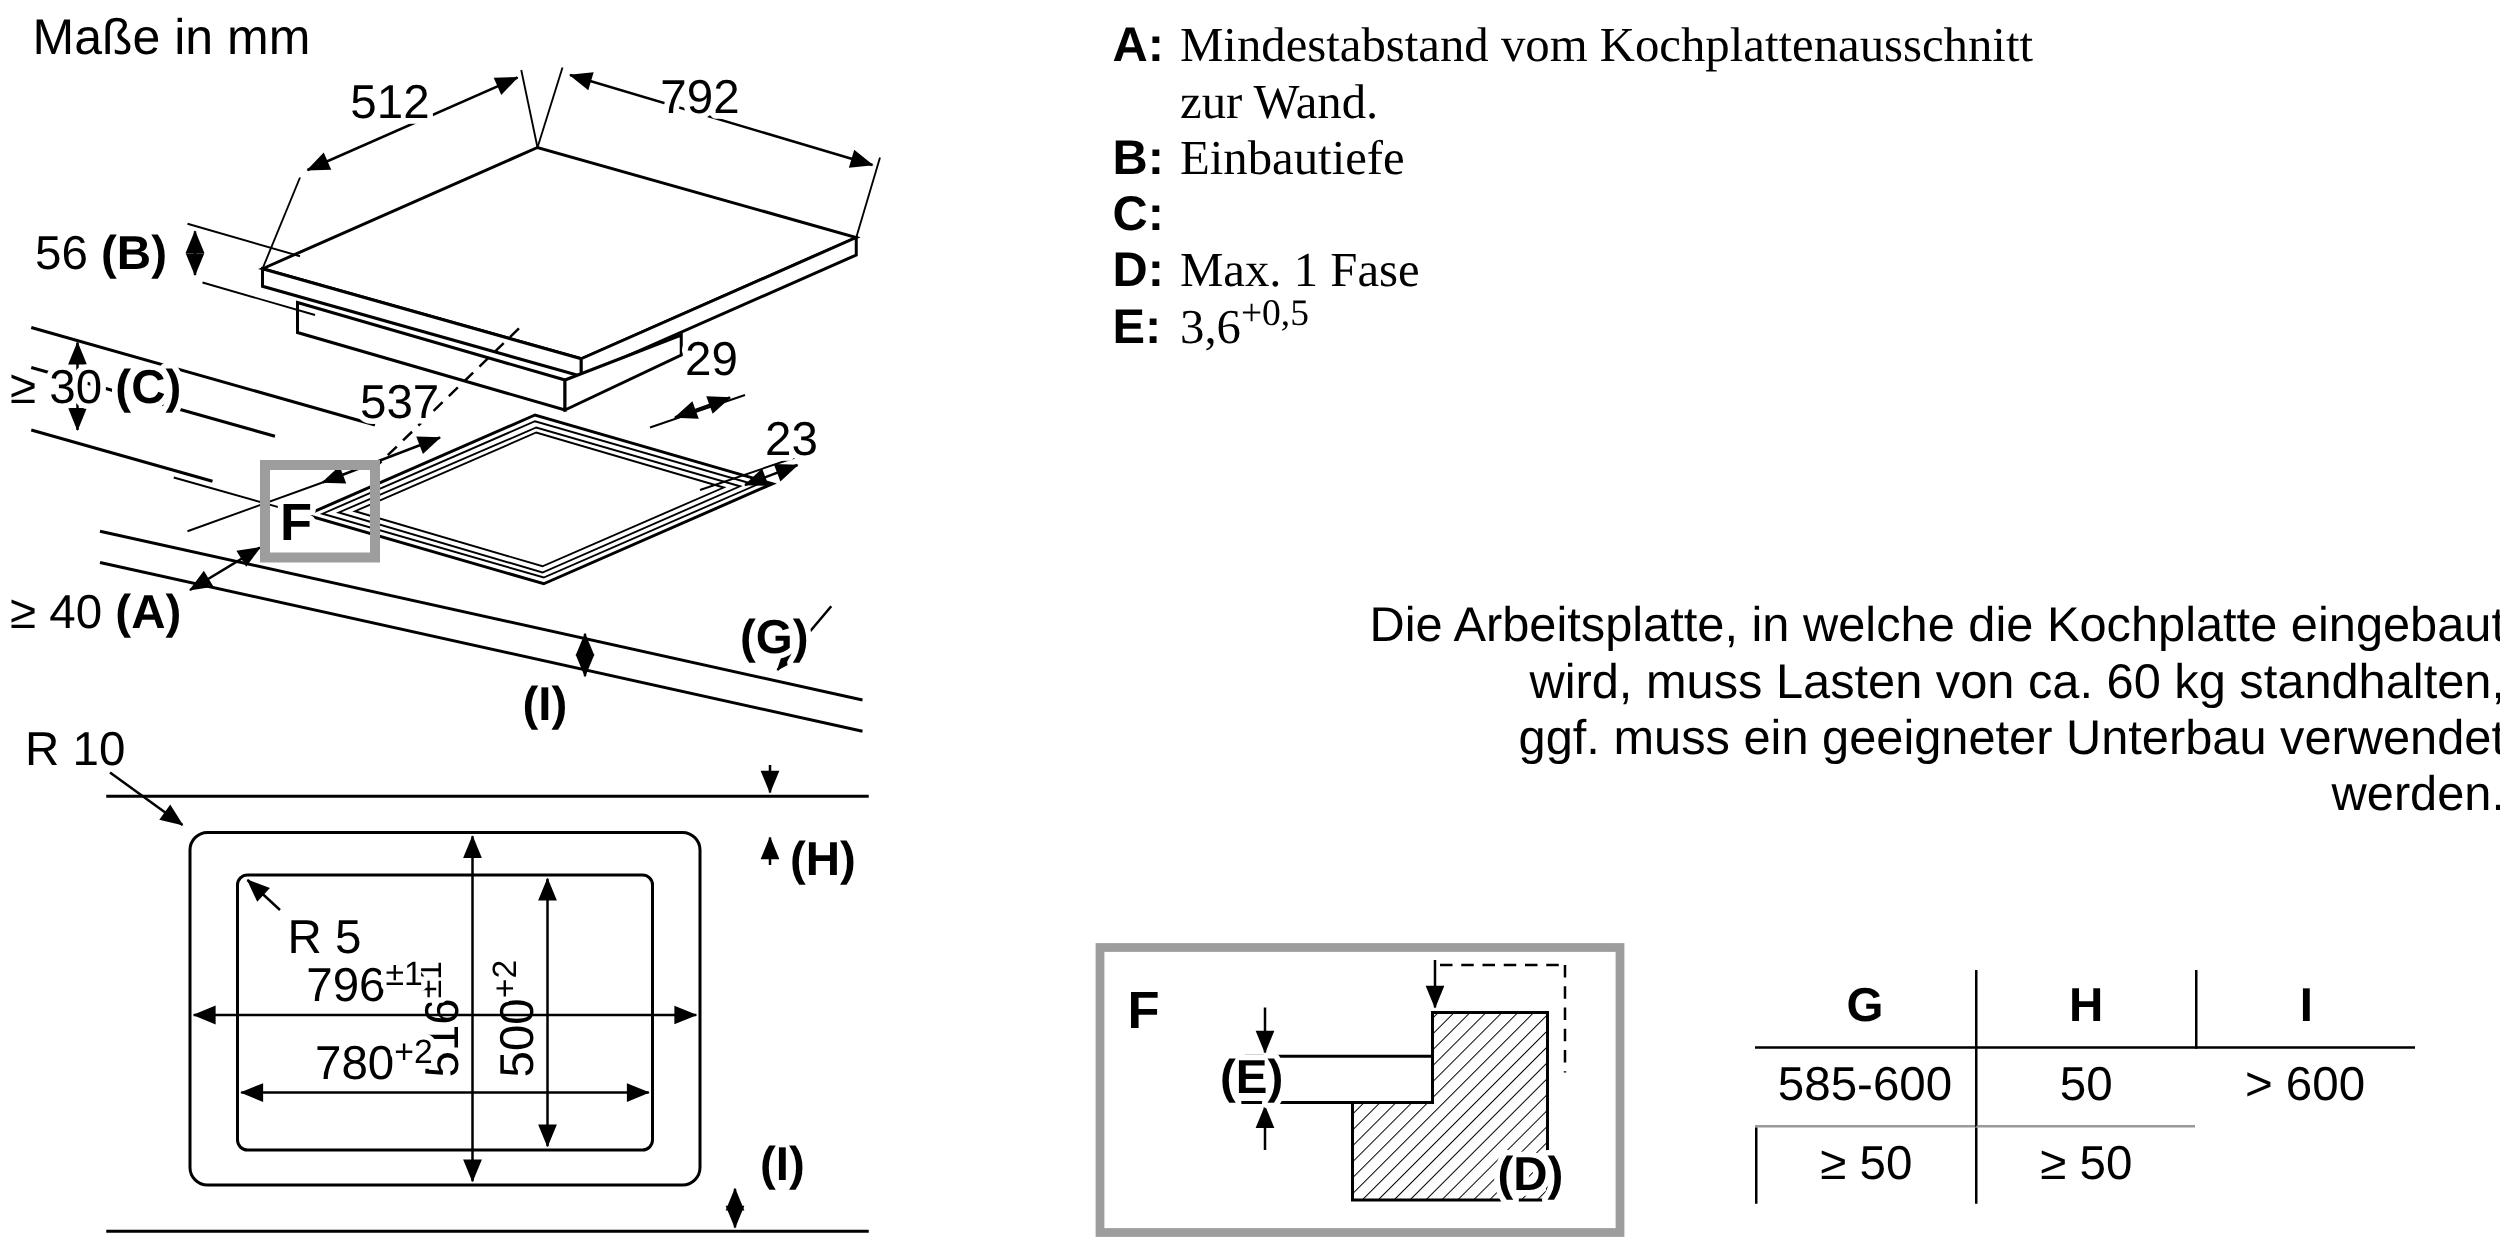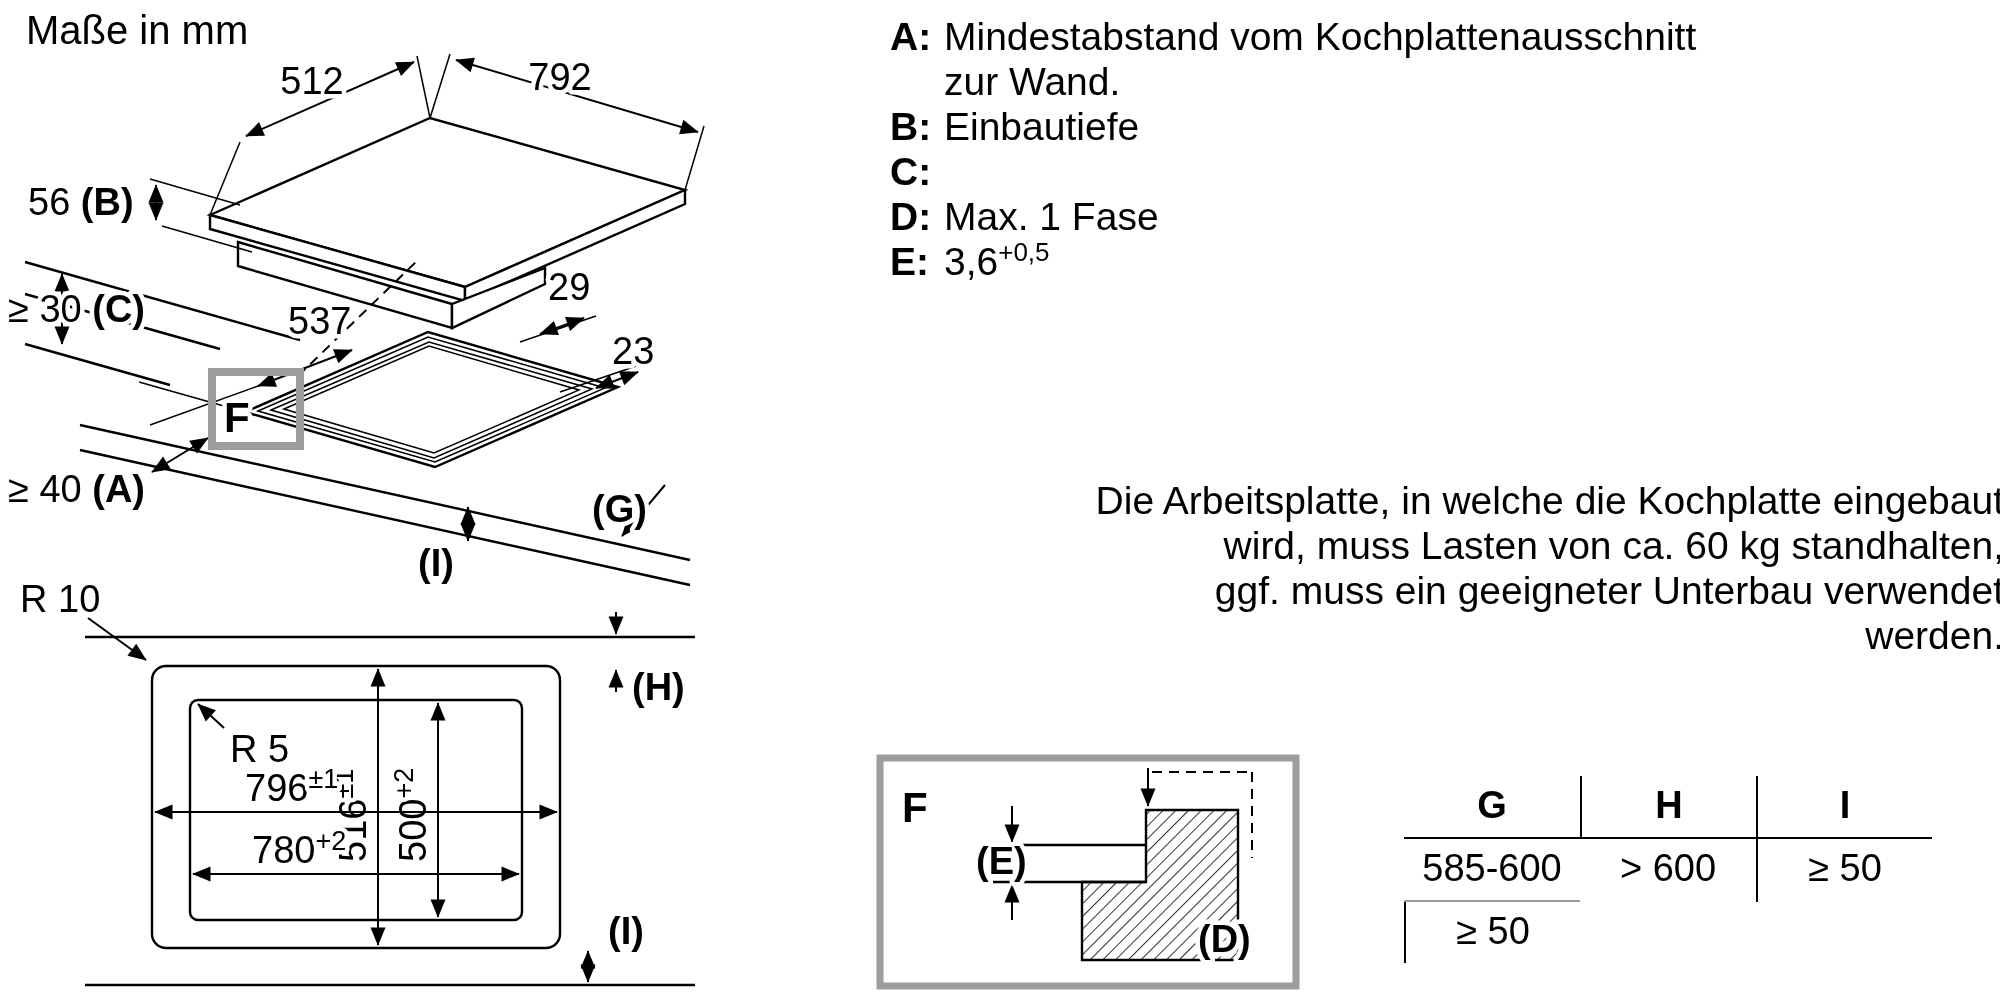--- a/index.html
+++ b/index.html
@@ -17,22 +17,22 @@
         paint-order:stroke;stroke:#fff;stroke-width:9px;stroke-linejoin:round;}
   .b{font-weight:bold;}
   .sup{font-size:27px;}
   .gray{stroke:#9d9d9d;fill:none;}
   
   #title{left:14px;top:8px;font-size:40px;}
   
   #legend{left:878px;top:14px;width:1112px;font-size:39px;line-height:45px;}
   .lrow{display:flex;align-items:flex-start;}
   .lkey{font-weight:bold;width:54px;flex:0 0 54px;}
-  .ltext{white-space:pre-line;}
-  #legend sup,.ltext sup{font-size:26px;line-height:0;}
+  .ltext{white-space:pre-line;font-family:Liberation Serif, serif;}
+  #legend sup,.ltext sup{font-size:30px;line-height:0;}
   #paragraph{left:880px;top:478px;width:1112px;font-size:39px;line-height:45px;white-space:pre-line;text-align:right;}
   
   #gh-table{left:1392px;top:776px;width:528px;display:grid;
             grid-template-columns:1fr 1fr 1fr;font-size:38px;text-align:center;}
   #gh-table .cell{padding:8px 4px 10px 4px;}
   #gh-table .hcell{font-weight:bold;border-bottom:2px solid #000;}
   #gh-table .c2{border-left:2px solid #000;}
   #gh-table .r1{border-bottom:2px solid #9a9a9a;}
 </style>
 </head>
@@ -248,17 +248,18 @@
 wird, muss Lasten von ca. 60 kg standhalten,
 ggf. muss ein geeigneter Unterbau verwendet
 werden.</div>
 
 <div id="gh-table" class="abs">
   <div class="cell hcell">G</div>
   <div class="cell hcell c2">H</div>
   <div class="cell hcell c2">I</div>
 
   <div class="cell r1">585-600</div>
+  <div class="cell r1 c2">50</div>
 
   <div class="cell">&gt; 600</div>
   <div class="cell c2">≥ 50</div>
   <div class="cell c2">≥ 50</div>
 </div>
 
 </body></html>

